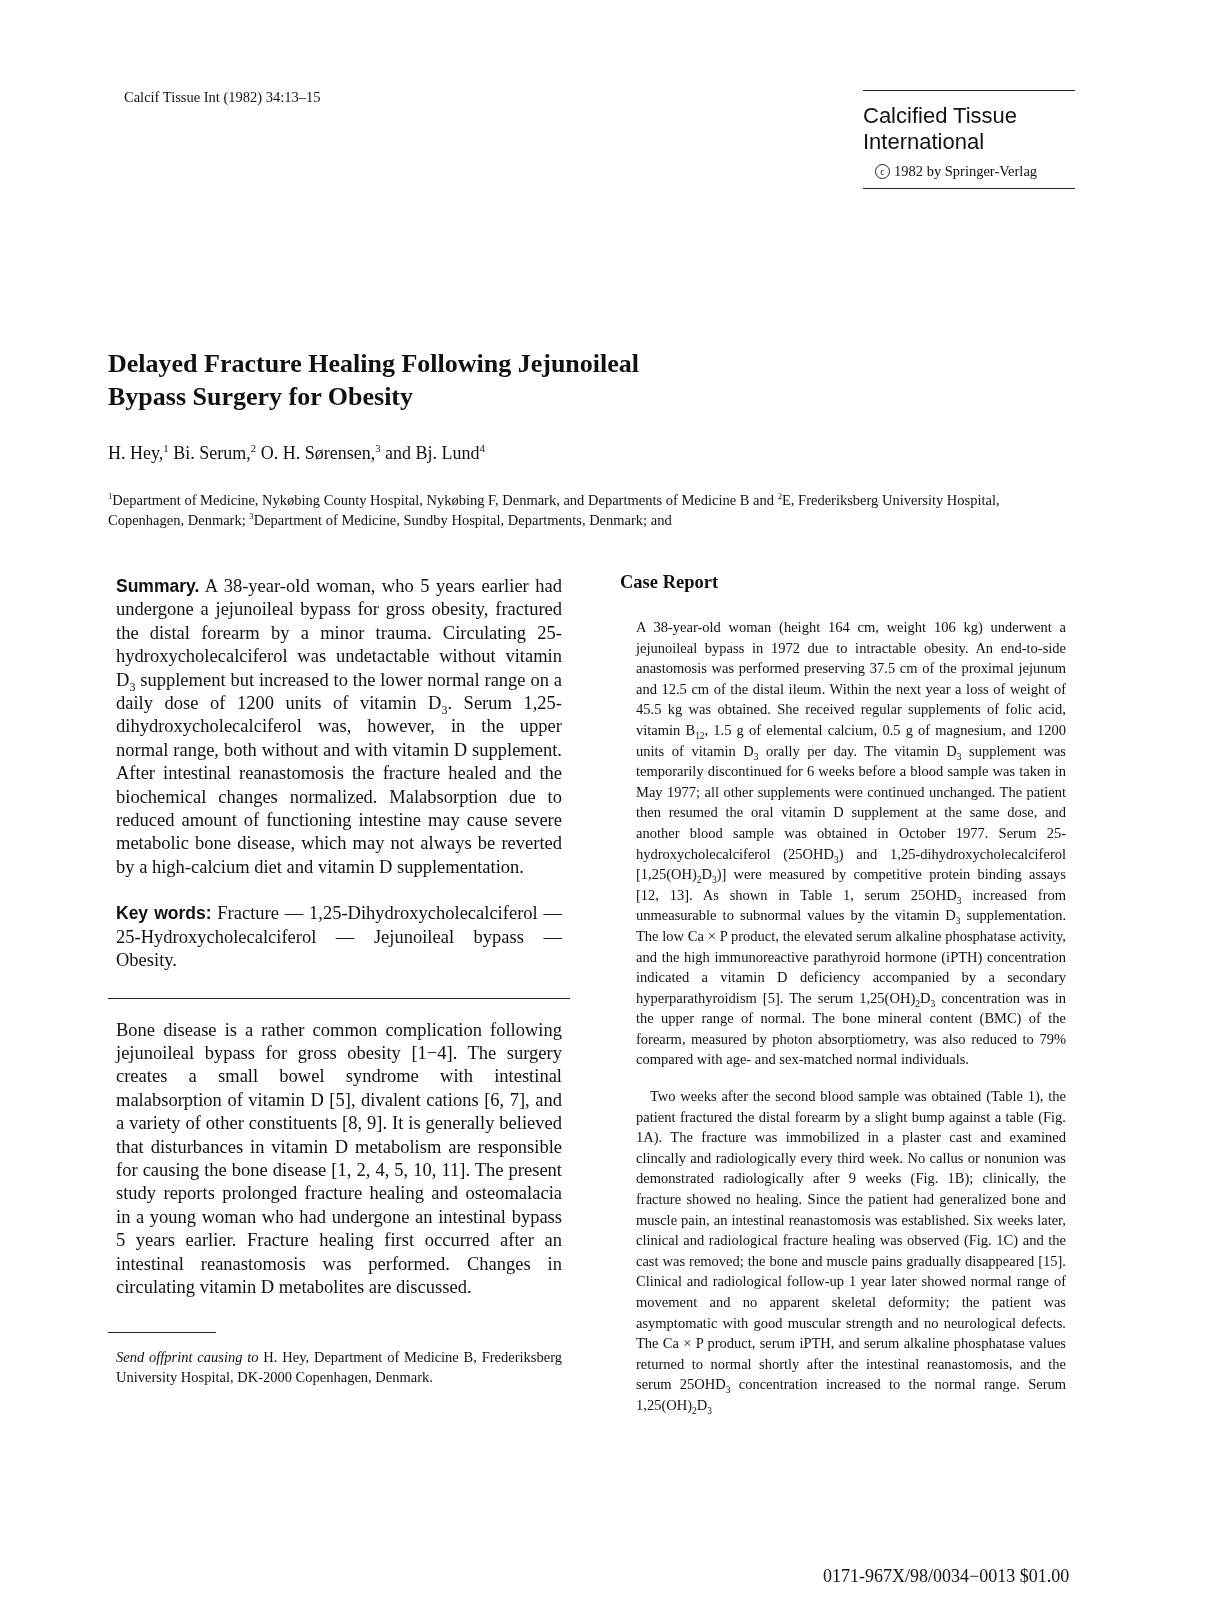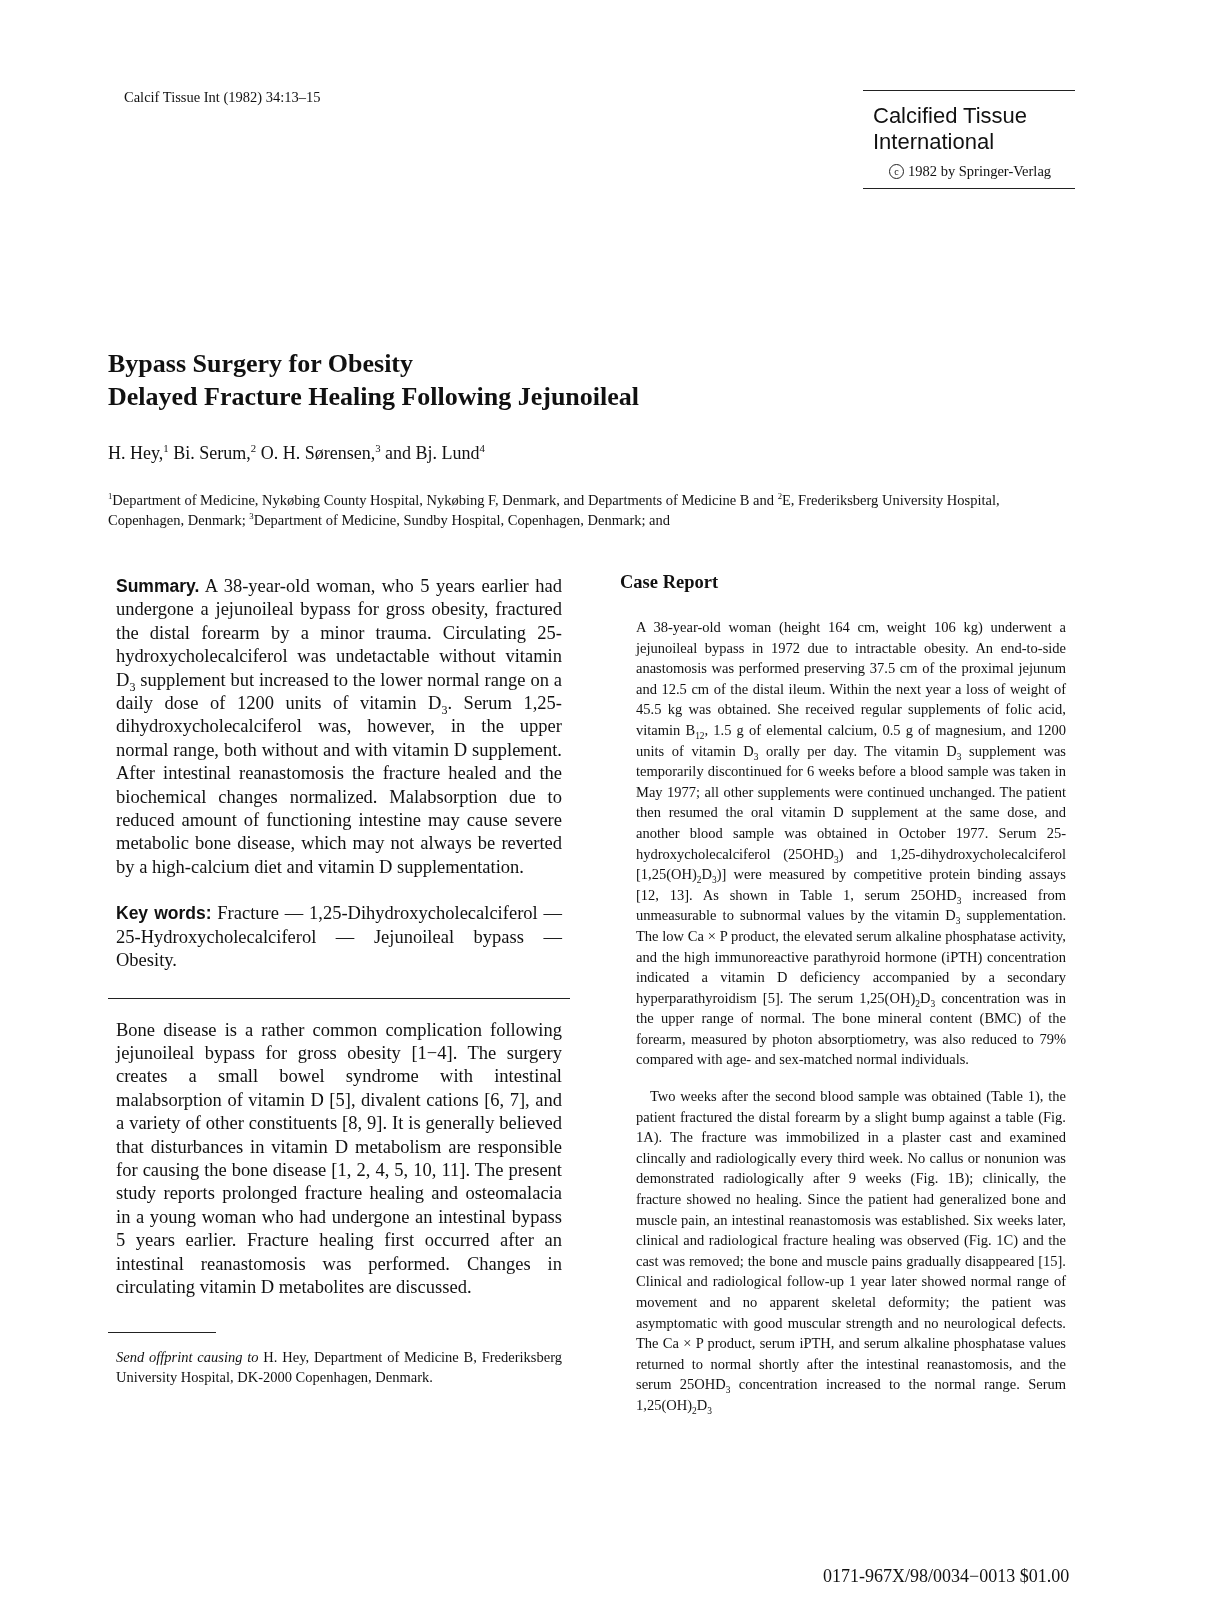--- a/index.html
+++ b/index.html
@@ -4,22 +4,22 @@
 <style>
   html, body { margin: 0; padding: 0; background: #ffffff; }
   body {
     width: 1209px; height: 1613px; position: relative; overflow: hidden;
     color: #111; font-family: "Liberation Serif", "DejaVu Serif", serif;
   }
   .abs { position: absolute; }
   .citation { left: 108px; top: 89px; font-size: 14.5px; margin-left: 16px; }
   .journal-box { left: 863px; top: 90px; width: 212px; }
   .journal-rule { height: 1px; background: #222; width: 212px; }
-  .journal-name { font-family: "Liberation Sans", "DejaVu Sans", sans-serif; font-size: 22px; line-height: 26px; margin-top: 12px; margin-left: 10px; color: #111; }
-  .journal-copy { font-size: 14.5px; margin: 8px 0 8px 26px; }
+  .journal-name { font-family: "Liberation Sans", "DejaVu Sans", sans-serif; font-size: 22px; line-height: 26px; margin-top: 12px; color: #111; }
+  .journal-copy { font-size: 14.5px; margin: 8px 0 8px 12px; }
   .copy-circle { display:inline-block; width:13px; height:13px; border:1px solid #222; border-radius:50%; font-size:10px; line-height:13px; text-align:center; vertical-align: 1px; margin-right:4px; }
   .title { left: 108px; top: 347px; width: 700px; font-size: 26px; font-weight: bold; line-height: 33px; }
   .authors { left: 108px; top: 443px; font-size: 18px; }
   sup { font-size: 0.6em; vertical-align: super; line-height: 0; }
   sub { font-size: 0.65em; vertical-align: sub; line-height: 0; }
   .affil { left: 108px; top: 490px; width: 970px; font-size: 14.5px; line-height: 20px; }
   .affil p { margin: 0; }
   .col-left { left: 108px; top: 567px; width: 462px; font-size: 18.5px; line-height: 23.4px; text-align: justify; }
   .col-left p { margin: 8px; }
   .summary-label, .kw-label { font-weight: bold; font-family: "Liberation Sans", "DejaVu Sans", sans-serif; font-size: 17.5px; }
@@ -47,30 +47,30 @@
     <div>Calcified Tissue</div>
     <div>International</div>
   </div>
   <div class="journal-copy">
     <span class="copy-circle">c</span><span>1982 by Springer-Verlag</span>
   </div>
   <div class="journal-rule"></div>
 </div>
 
 <div class="abs title">
+  <div>Delayed Fracture Healing Following Jejunoileal</div>
   <div>Bypass Surgery for Obesity</div>
-  <div>Delayed Fracture Healing Following Jejunoileal</div>
 </div>
 
 <div class="abs authors">
   <span>H. Hey,</span><sup>1</sup><span> Bi. Serum,</span><sup>2</sup><span> O. H. Sørensen,</span><sup>3</sup><span> and Bj. Lund</span><sup>4</sup>
 </div>
 
 <div class="abs affil">
-  <p><sup>1</sup><span>Department of Medicine, Nykøbing County Hospital, Nykøbing F, Denmark, and Departments of Medicine B and </span><sup>2</sup><span>E, Frederiksberg University Hospital, Copenhagen, Denmark; </span><sup>3</sup><span>Department of Medicine, Sundby Hospital, Copenhagen, Denmark; and</span></p>
+  <p><sup>1</sup><span>Department of Medicine, Nykøbing County Hospital, Nykøbing F, Denmark, and Departments of Medicine B and </span><sup>2</sup><span>E, Frederiksberg University Hospital, Copenhagen, Denmark; </span><sup>3</sup><span>Department of Medicine, Sundby Hospital, Departments, Denmark; and</span></p>
 </div>
 
 <div class="abs col-left">
   <p><span class="summary-label">Summary.</span><span> A 38-year-old woman, who 5 years earlier had undergone a jejunoileal bypass for gross obesity, fractured the distal forearm by a minor trauma. Circulating 25-hydroxycholecalciferol was undetactable without vitamin D</span><sub>3</sub><span> supplement but increased to the lower normal range on a daily dose of 1200 units of vitamin D</span><sub>3</sub><span>. Serum 1,25-dihydroxycholecalciferol was, however, in the upper normal range, both without and with vitamin D supplement. After intestinal reanastomosis the fracture healed and the biochemical changes normalized. Malabsorption due to reduced amount of functioning intestine may cause severe metabolic bone disease, which may not always be reverted by a high-calcium diet and vitamin D supplementation.</span></p>
   <p class="kw"><span class="kw-label">Key words:</span><span> Fracture — 1,25-Dihydroxycholecalciferol — 25-Hydroxycholecalciferol — Jejunoileal bypass — Obesity.</span></p>
   <div class="rule-full"></div>
   <p class="intro">Bone disease is a rather common complication following jejunoileal bypass for gross obesity [1−4]. The surgery creates a small bowel syndrome with intestinal malabsorption of vitamin D [5], divalent cations [6, 7], and a variety of other constituents [8, 9]. It is generally believed that disturbances in vitamin D metabolism are responsible for causing the bone disease [1, 2, 4, 5, 10, 11]. The present study reports prolonged fracture healing and osteomalacia in a young woman who had undergone an intestinal bypass 5 years earlier. Fracture healing first occurred after an intestinal reanastomosis was performed. Changes in circulating vitamin D metabolites are discussed.</p>
   <div class="footnote-rule"></div>
   <p class="footnote"><span class="it">Send offprint causing to</span><span> H. Hey, Department of Medicine B, Frederiksberg University Hospital, DK-2000 Copenhagen, Denmark.</span></p>
 </div>

